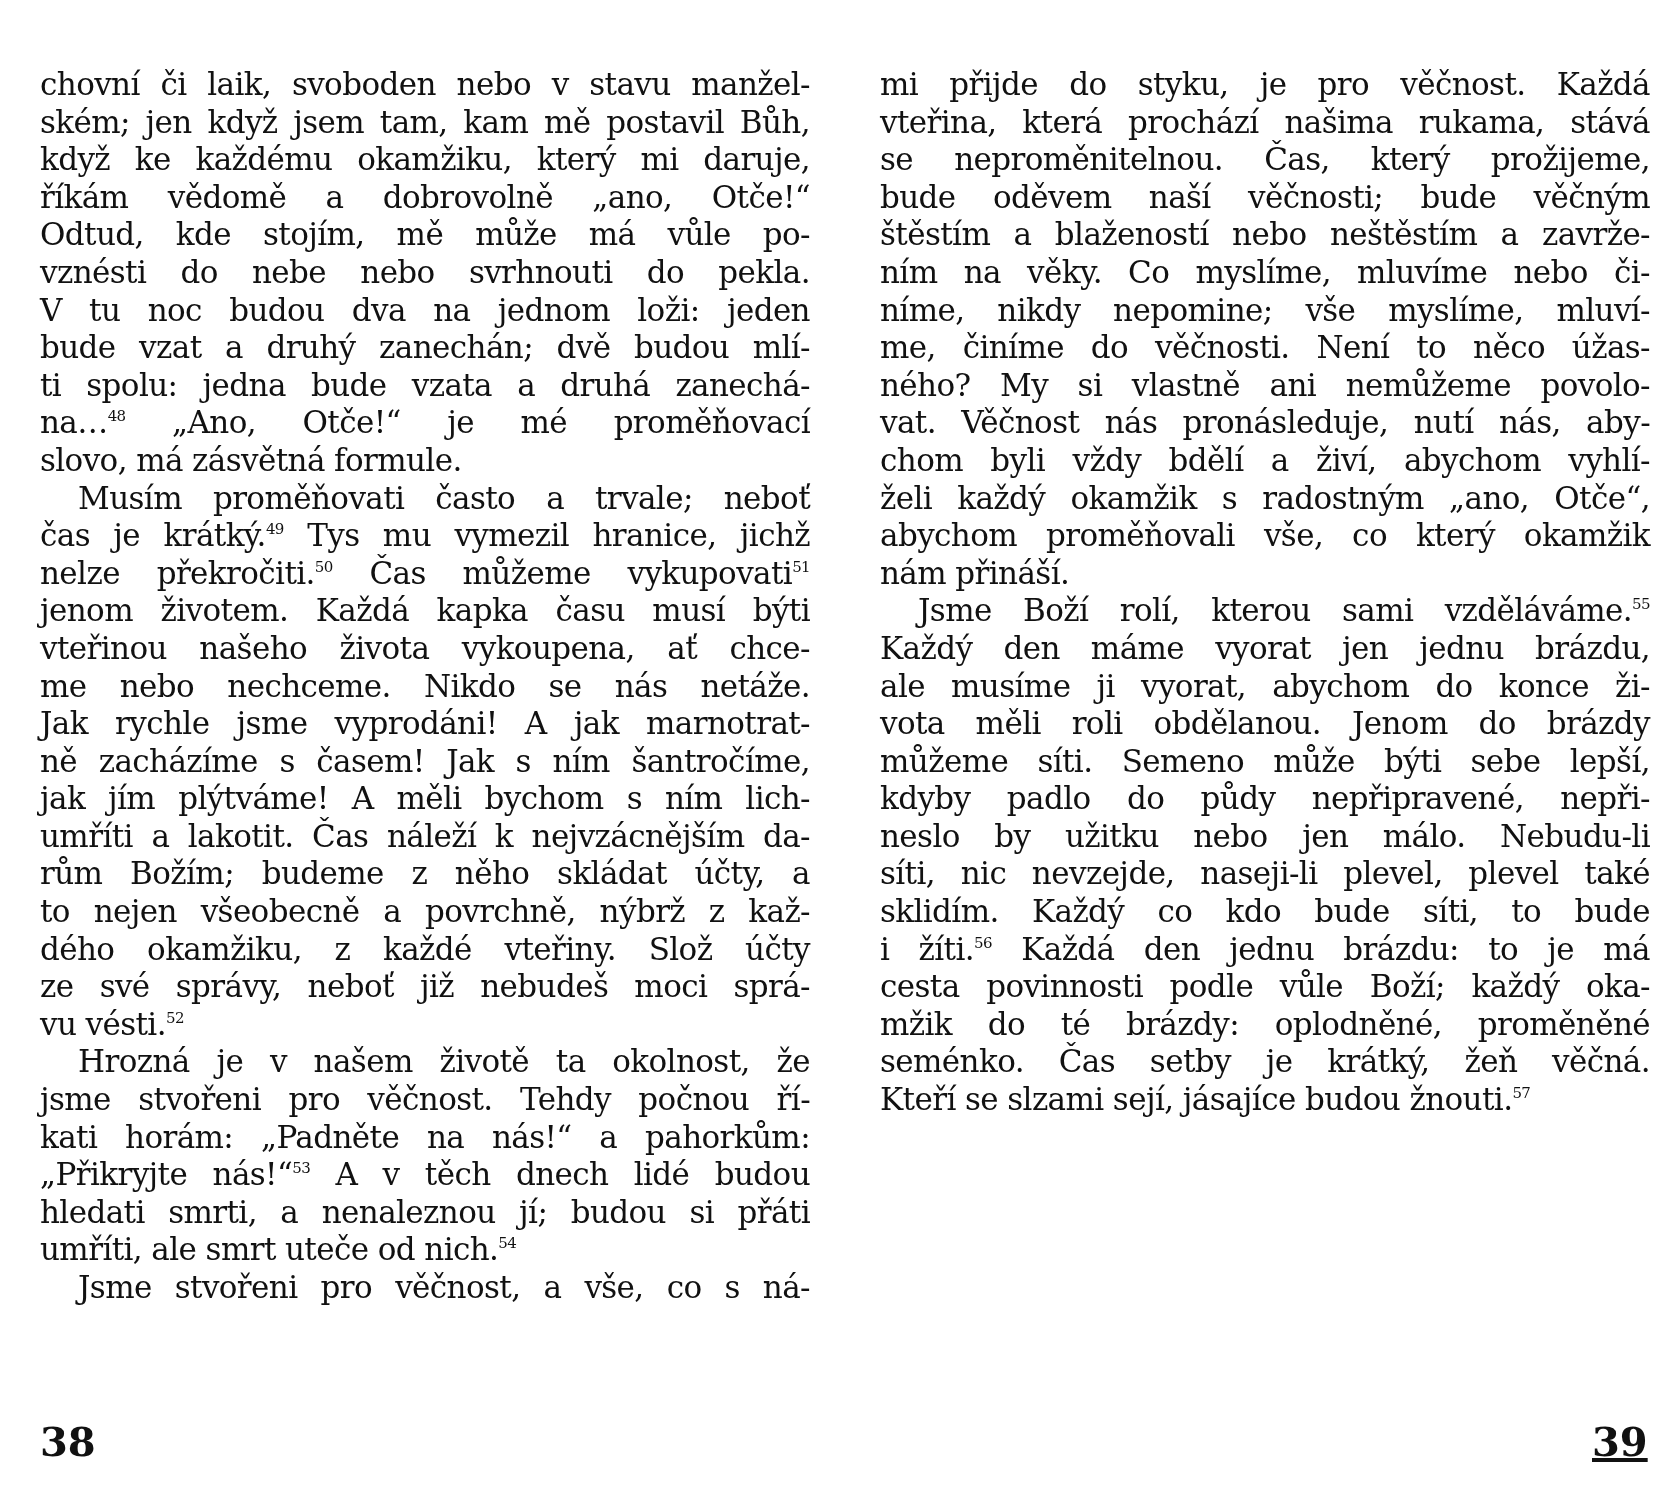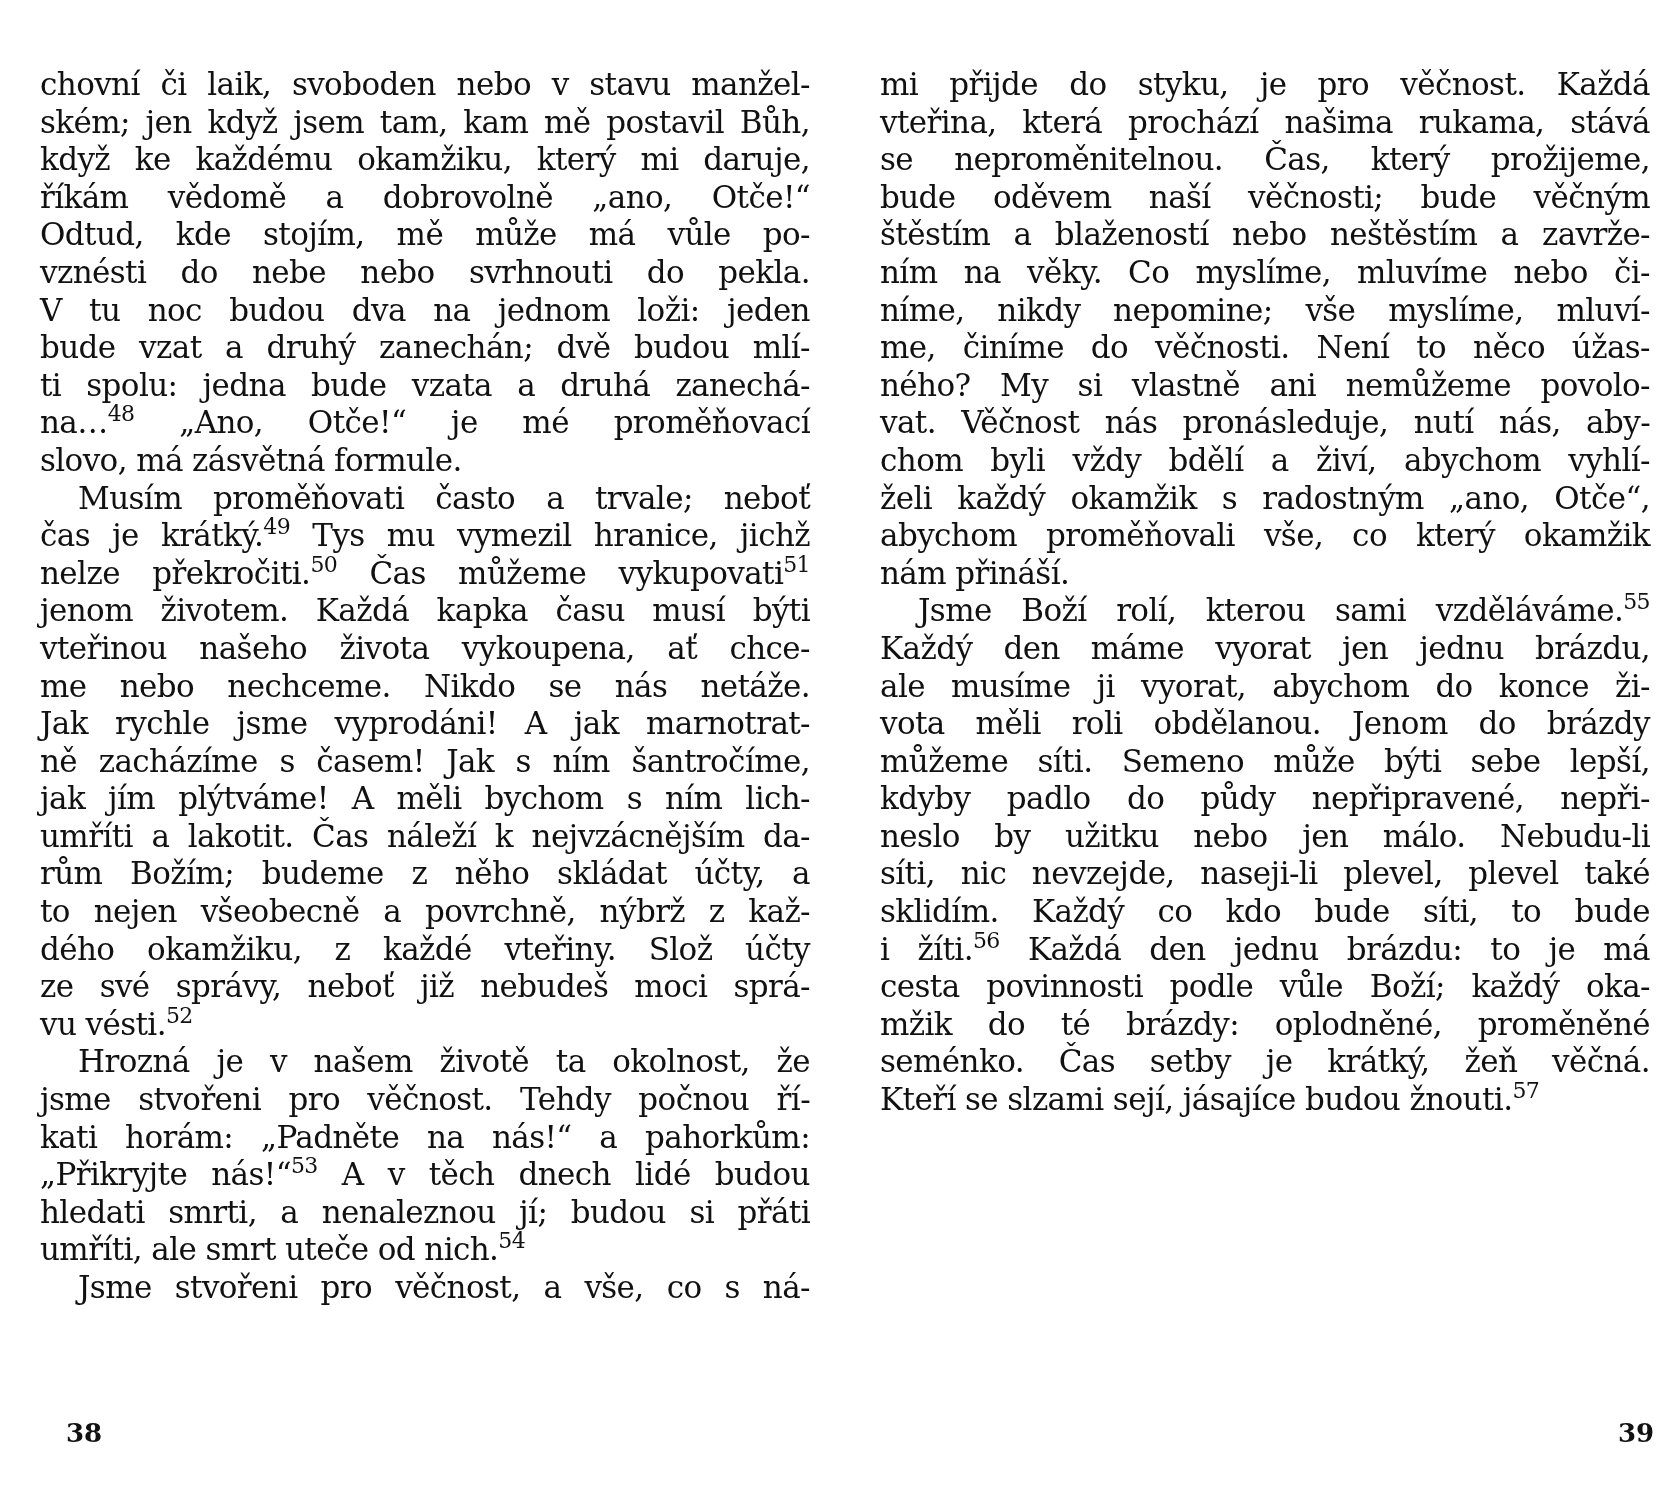--- a/index.html
+++ b/index.html
@@ -15,26 +15,26 @@
   #left-col { left: 40px; }
   #right-col { left: 880px; }
   .line {
     display: block; white-space: nowrap; text-align: justify;
     text-align-last: justify; height: 37.6px; overflow: visible;
     letter-spacing: -0.6px;
   }
   .line.last { text-align-last: left; }
   .line.indent { padding-left: 38px; }
   .seg-i { }
-  sup { font-size: 22px; vertical-align: 12px; line-height: 0; margin-top: 20px; }
+  sup { font-size: 15px; vertical-align: 12px; line-height: 0; margin-top: 20px; }
   .page-number {
-    position: absolute; top: 1418px; font-size: 26px; font-weight: bold; margin-left: 26px;
+    position: absolute; top: 1418px; font-size: 40px; font-weight: bold;
   }
   #page-num-left { left: 40px; }
-  #page-num-right { left: 1592px; }
+  #page-num-right { left: 1592px; text-decoration: underline; }
 </style>
 </head>
 <body>
 
 <div id="left-col" class="column">
     <span class="line"><span>chovní či laik, svoboden nebo v stavu manžel-</span></span>
     <span class="line"><span>ském; jen když jsem tam, kam mě postavil Bůh,</span></span>
     <span class="line"><span>když ke každému okamžiku, který mi daruje,</span></span>
     <span class="line"><span>říkám vědomě a dobrovolně „ano, Otče!“</span></span>
     <span class="line"><span>Odtud, kde stojím, mě může má vůle po-</span></span>

